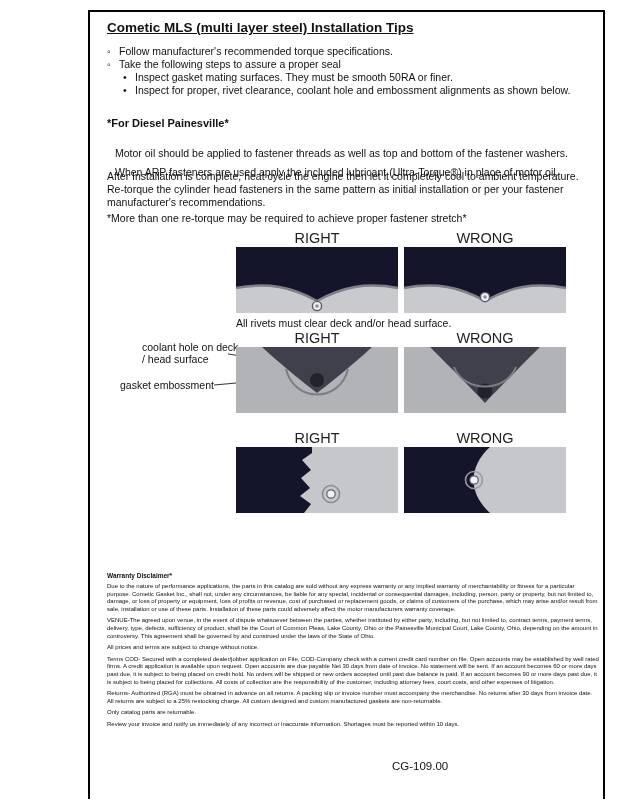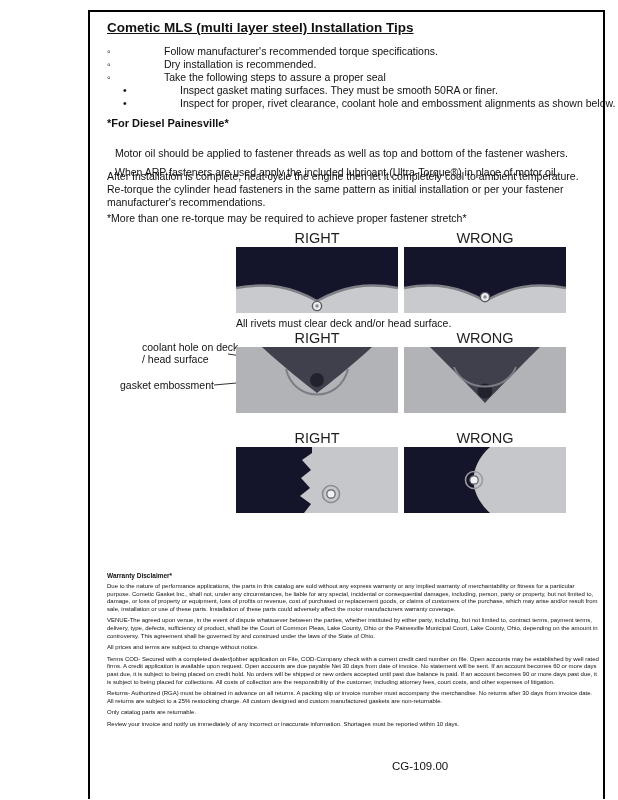--- a/index.html
+++ b/index.html
@@ -1,21 +1,21 @@
 <!DOCTYPE html>
 <html><head>
 <meta charset="utf-8">
 <style>
   html,body{margin:0;padding:0;background:#ffffff;}
   .page{position:relative;width:618px;height:800px;background:#ffffff;font-family:"Liberation Sans",sans-serif;color:#111;overflow:hidden;padding-left:36px;}
   .frame{position:absolute;left:88px;top:10px;width:517px;height:789px;box-sizing:border-box;
          border-left:2px solid #000;border-top:2px solid #000;border-right:2px solid #000;}
   .title{position:absolute;left:107px;top:20px;margin:0;font-size:13.5px;font-weight:bold;text-decoration:underline;}
   .bullets{position:absolute;left:107px;top:45px;font-size:10.5px;line-height:13px;}
-  .b-row{display:flex;gap:45px;}
+  .b-row{display:flex;}
   .b-row .mk{width:12px;flex:0 0 12px;}
   .mk-o::before{content:"◦";}
   .mk-f::before{content:"•";}
   .sub{margin-left:16px;align-items:center;}
   .h-diesel{position:absolute;left:107px;top:117px;margin:0;font-size:11px;font-weight:bold;}
   .p1{position:absolute;left:107px;top:136px;width:478px;margin:8px;font-size:10.5px;line-height:19px;}
   .p2{position:absolute;left:107px;top:170px;width:478px;margin:0;font-size:10.5px;line-height:13px;}
   .note{position:absolute;left:107px;top:212px;margin:0;font-size:10.5px;}
   .dg-h{position:absolute;width:162px;text-align:center;font-size:14.5px;color:#1f1f1f;}
   .hA{left:236px;} .hB{left:404px;}
@@ -39,24 +39,20 @@
 
 <div class="page">
   <div class="frame"></div>
 
   <h1 class="title">Cometic MLS (multi layer steel) Installation Tips</h1>
 
   <div class="bullets">
     <div class="b-row">
       <span class="mk mk-o"></span>
       <span>Follow manufacturer's recommended torque specifications.</span>
-    </div>
-    <div class="b-row">
-      <span class="mk mk-o"></span>
-      <span>Dry installation is recommended.</span>
     </div>
     <div class="b-row">
       <span class="mk mk-o"></span>
       <span>Take the following steps to assure a proper seal</span>
     </div>
     <div class="b-row sub">
       <span class="mk mk-f"></span>
       <span>Inspect gasket mating surfaces.  They must be smooth 50RA or finer.</span>
     </div>
     <div class="b-row sub">

